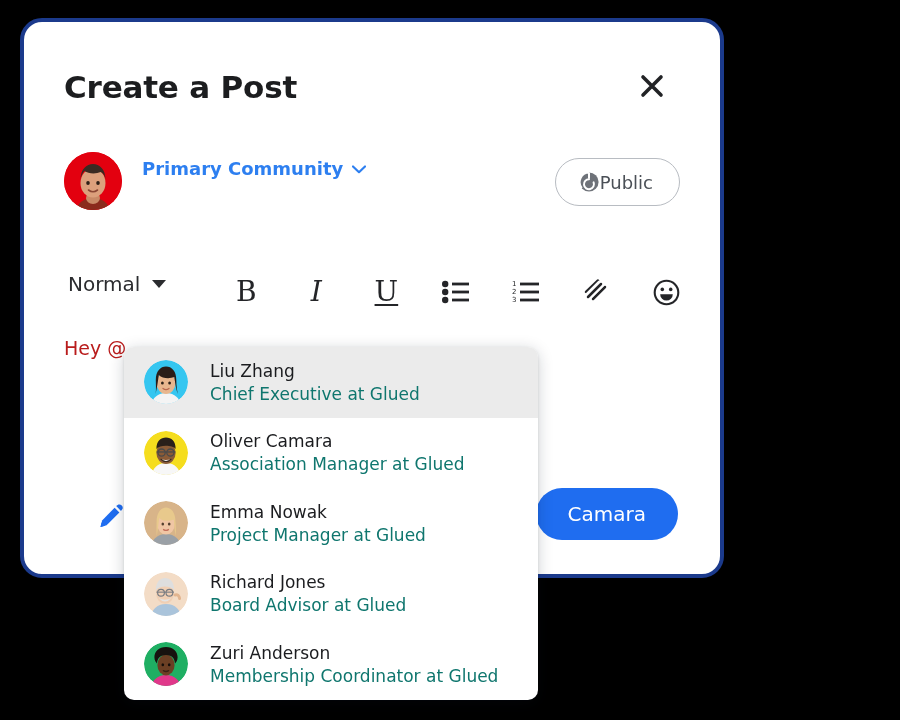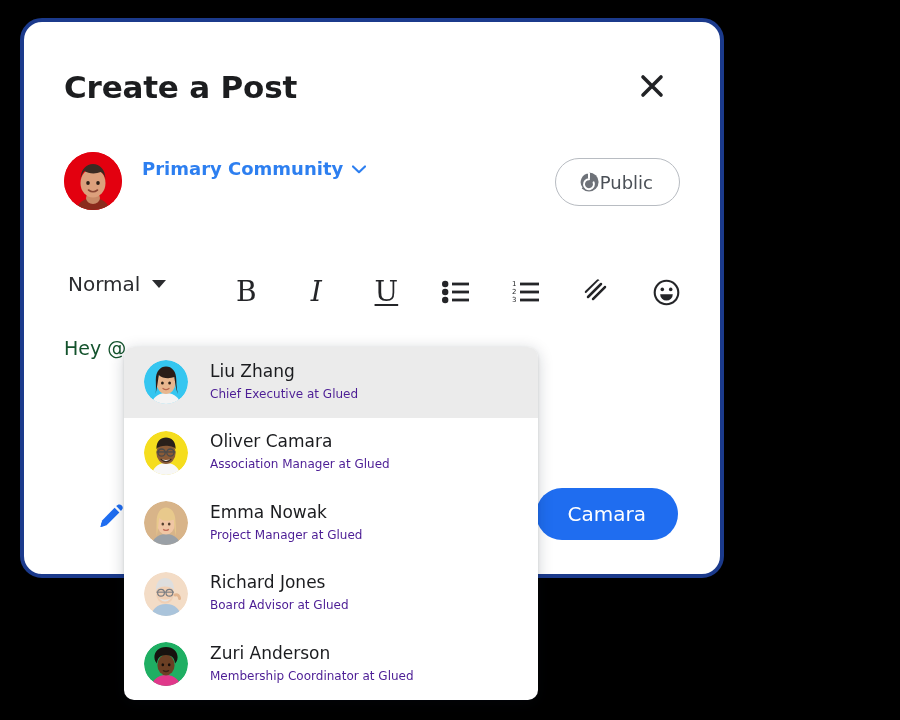--- a/index.html
+++ b/index.html
@@ -182,21 +182,21 @@
   #editor-body {
     position: absolute;
     left: 40px;
     top: 312px;
     right: 40px;
     bottom: 96px;
     cursor: text;
   }
   #editor-text {
     font-size: 19px;
-    color: #14532d;
+    color: #b91c1c;
     line-height: 28px;
   }
 
   
   #editor-footer {
     position: absolute;
     left: 40px;
     right: 40px;
     bottom: 32px;
     height: 54px;
@@ -259,22 +259,22 @@
     flex: 0 0 44px;
     margin-right: 22px;
   }
   .mention-text { min-width: 0; }
   .mention-name {
     font-size: 17px;
     color: #1b1c1f;
     line-height: 23px;
   }
   .mention-role {
-    font-size: 12px;
-    color: #4c1d95;
+    font-size: 17px;
+    color: #0f766e;
     line-height: 21px;
     margin-top: 1px;
   }
 
   
   .av { width: 100%; height: 100%; display: block; }
 </style>
 </head>
 <body>
 

